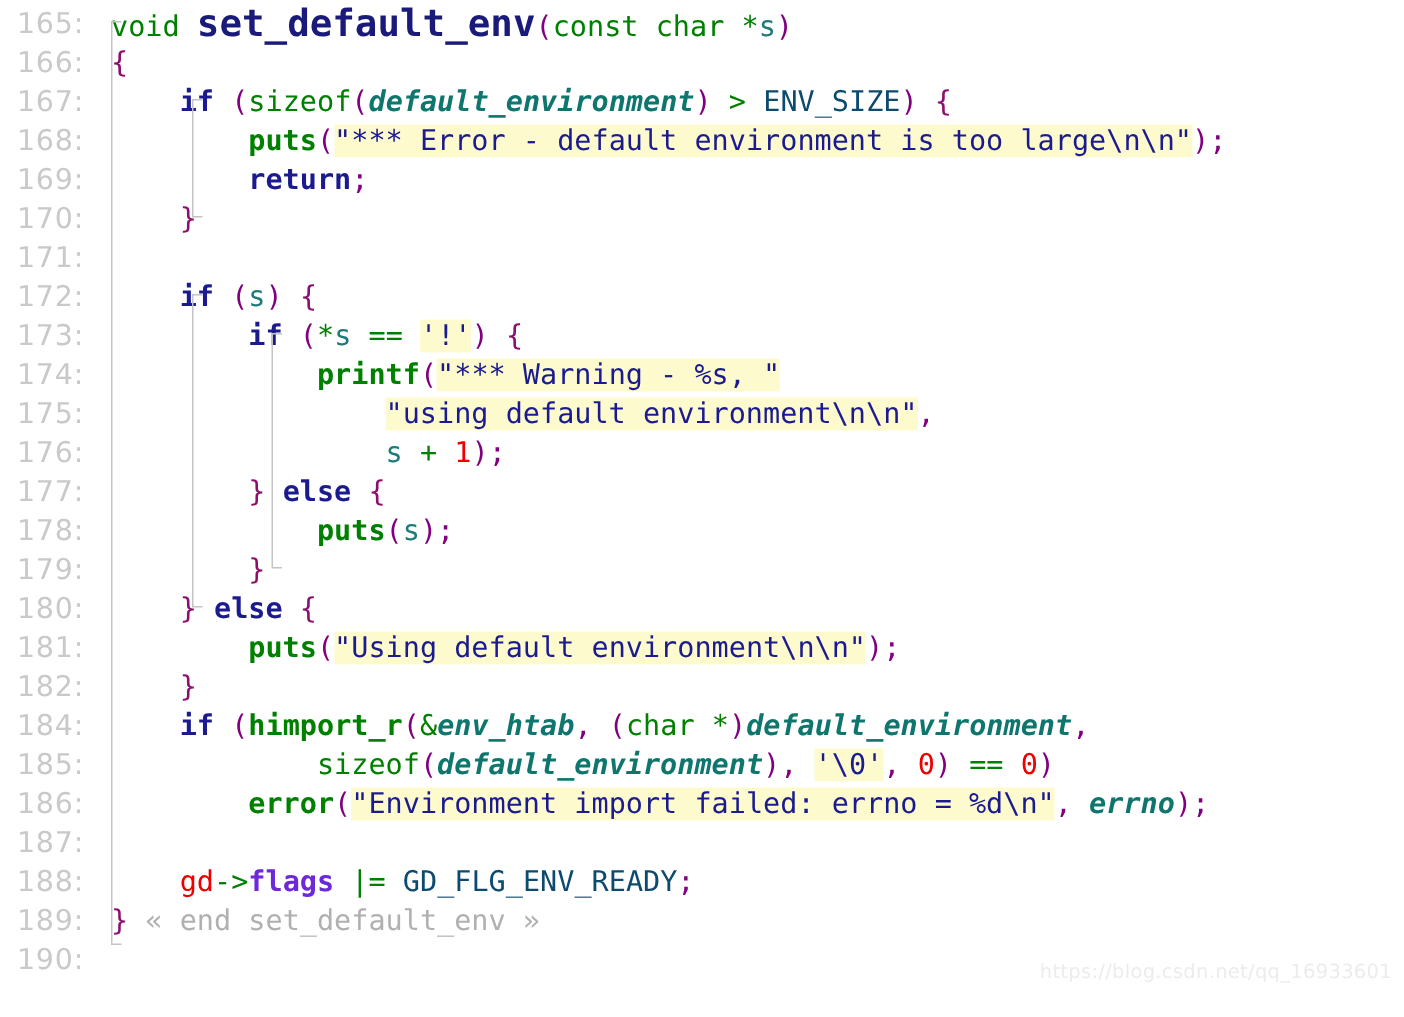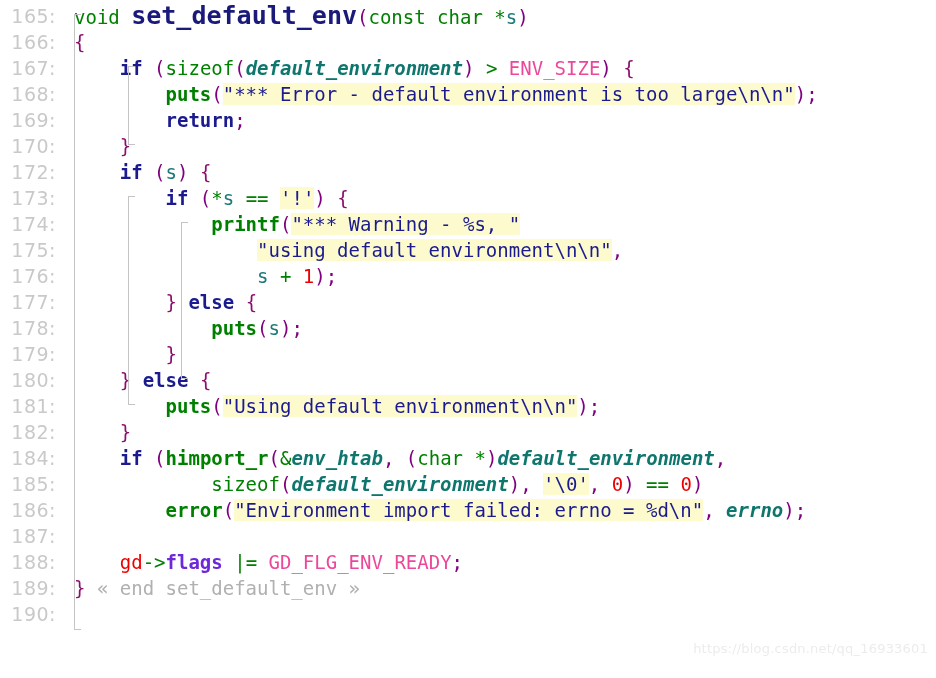--- a/index.html
+++ b/index.html
@@ -46,21 +46,21 @@
   }
 
   
   .t-plain   { color: #000000; }
   .t-type    { color: #008000; }                      
   .t-fname   { color: #1a1a7a; font-weight: bold; font-size: 25px; }
   .t-kw      { color: #1b1b8f; font-weight: bold; }   
   .t-func    { color: #008000; font-weight: bold; margin-top: 32px; }   
   .t-punc    { color: #800080; }                      
   .t-brace   { color: #8b0f6e; }
-  .t-macro   { color: #ec4899; text-align: right; }                      
+  .t-macro   { color: #0c4a6e; text-align: right; }                      
   .t-num     { color: #ee0000; }
   .t-str     { color: #1b1b8f; background: #fdfbcd; }
   .t-var     { color: #0f766e; font-style: italic; font-weight: bold; }
   .t-local   { color: #1f7a7a; }                      
   .t-op      { color: #008000; }                      
   .t-struct  { color: #ee0000; font-weight: normal; }   
   .t-member  { color: #6d28d9; font-weight: bold; }   
   .t-fold    { color: #b0b0b0; }
 
   
@@ -93,20 +93,21 @@
 
 <div id="editor">
 
   <div id="lines">
       <div class="line"><span class="ln">165:</span><span class="code"><span class="t-type">void</span><span class="t-plain"> </span><span class="t-fname">set_default_env</span><span class="t-punc">(</span><span class="t-type">const</span><span class="t-plain"> </span><span class="t-type">char</span><span class="t-plain"> </span><span class="t-type">*</span><span class="t-local">s</span><span class="t-punc">)</span></span></div>
       <div class="line"><span class="ln">166:</span><span class="code"><span class="t-brace">{</span></span></div>
       <div class="line"><span class="ln">167:</span><span class="code"><span class="t-plain">    </span><span class="t-kw">if</span><span class="t-plain"> </span><span class="t-punc">(</span><span class="t-type">sizeof</span><span class="t-punc">(</span><span class="t-var">default_environment</span><span class="t-punc">)</span><span class="t-plain"> </span><span class="t-op">&gt;</span><span class="t-plain"> </span><span class="t-macro">ENV_SIZE</span><span class="t-punc">)</span><span class="t-plain"> </span><span class="t-brace">{</span></span></div>
       <div class="line"><span class="ln">168:</span><span class="code"><span class="t-plain">        </span><span class="t-func">puts</span><span class="t-punc">(</span><span class="t-str">"*** Error - default environment is too large\n\n"</span><span class="t-punc">)</span><span class="t-punc">;</span></span></div>
       <div class="line"><span class="ln">169:</span><span class="code"><span class="t-plain">        </span><span class="t-kw">return</span><span class="t-punc">;</span></span></div>
       <div class="line"><span class="ln">170:</span><span class="code"><span class="t-plain">    </span><span class="t-brace">}</span></span></div>
+      <div class="line"><span class="ln">171:</span><span class="code"></span></div>
       <div class="line"><span class="ln">172:</span><span class="code"><span class="t-plain">    </span><span class="t-kw">if</span><span class="t-plain"> </span><span class="t-punc">(</span><span class="t-local">s</span><span class="t-punc">)</span><span class="t-plain"> </span><span class="t-brace">{</span></span></div>
       <div class="line"><span class="ln">173:</span><span class="code"><span class="t-plain">        </span><span class="t-kw">if</span><span class="t-plain"> </span><span class="t-punc">(</span><span class="t-op">*</span><span class="t-local">s</span><span class="t-plain"> </span><span class="t-op">==</span><span class="t-plain"> </span><span class="t-str">'!'</span><span class="t-punc">)</span><span class="t-plain"> </span><span class="t-brace">{</span></span></div>
       <div class="line"><span class="ln">174:</span><span class="code"><span class="t-plain">            </span><span class="t-func">printf</span><span class="t-punc">(</span><span class="t-str">"*** Warning - %s, "</span></span></div>
       <div class="line"><span class="ln">175:</span><span class="code"><span class="t-plain">                </span><span class="t-str">"using default environment\n\n"</span><span class="t-punc">,</span></span></div>
       <div class="line"><span class="ln">176:</span><span class="code"><span class="t-plain">                </span><span class="t-local">s</span><span class="t-plain"> </span><span class="t-op">+</span><span class="t-plain"> </span><span class="t-num">1</span><span class="t-punc">)</span><span class="t-punc">;</span></span></div>
       <div class="line"><span class="ln">177:</span><span class="code"><span class="t-plain">        </span><span class="t-brace">}</span><span class="t-plain"> </span><span class="t-kw">else</span><span class="t-plain"> </span><span class="t-brace">{</span></span></div>
       <div class="line"><span class="ln">178:</span><span class="code"><span class="t-plain">            </span><span class="t-func">puts</span><span class="t-punc">(</span><span class="t-local">s</span><span class="t-punc">)</span><span class="t-punc">;</span></span></div>
       <div class="line"><span class="ln">179:</span><span class="code"><span class="t-plain">        </span><span class="t-brace">}</span></span></div>
       <div class="line"><span class="ln">180:</span><span class="code"><span class="t-plain">    </span><span class="t-brace">}</span><span class="t-plain"> </span><span class="t-kw">else</span><span class="t-plain"> </span><span class="t-brace">{</span></span></div>
       <div class="line"><span class="ln">181:</span><span class="code"><span class="t-plain">        </span><span class="t-func">puts</span><span class="t-punc">(</span><span class="t-str">"Using default environment\n\n"</span><span class="t-punc">)</span><span class="t-punc">;</span></span></div>

